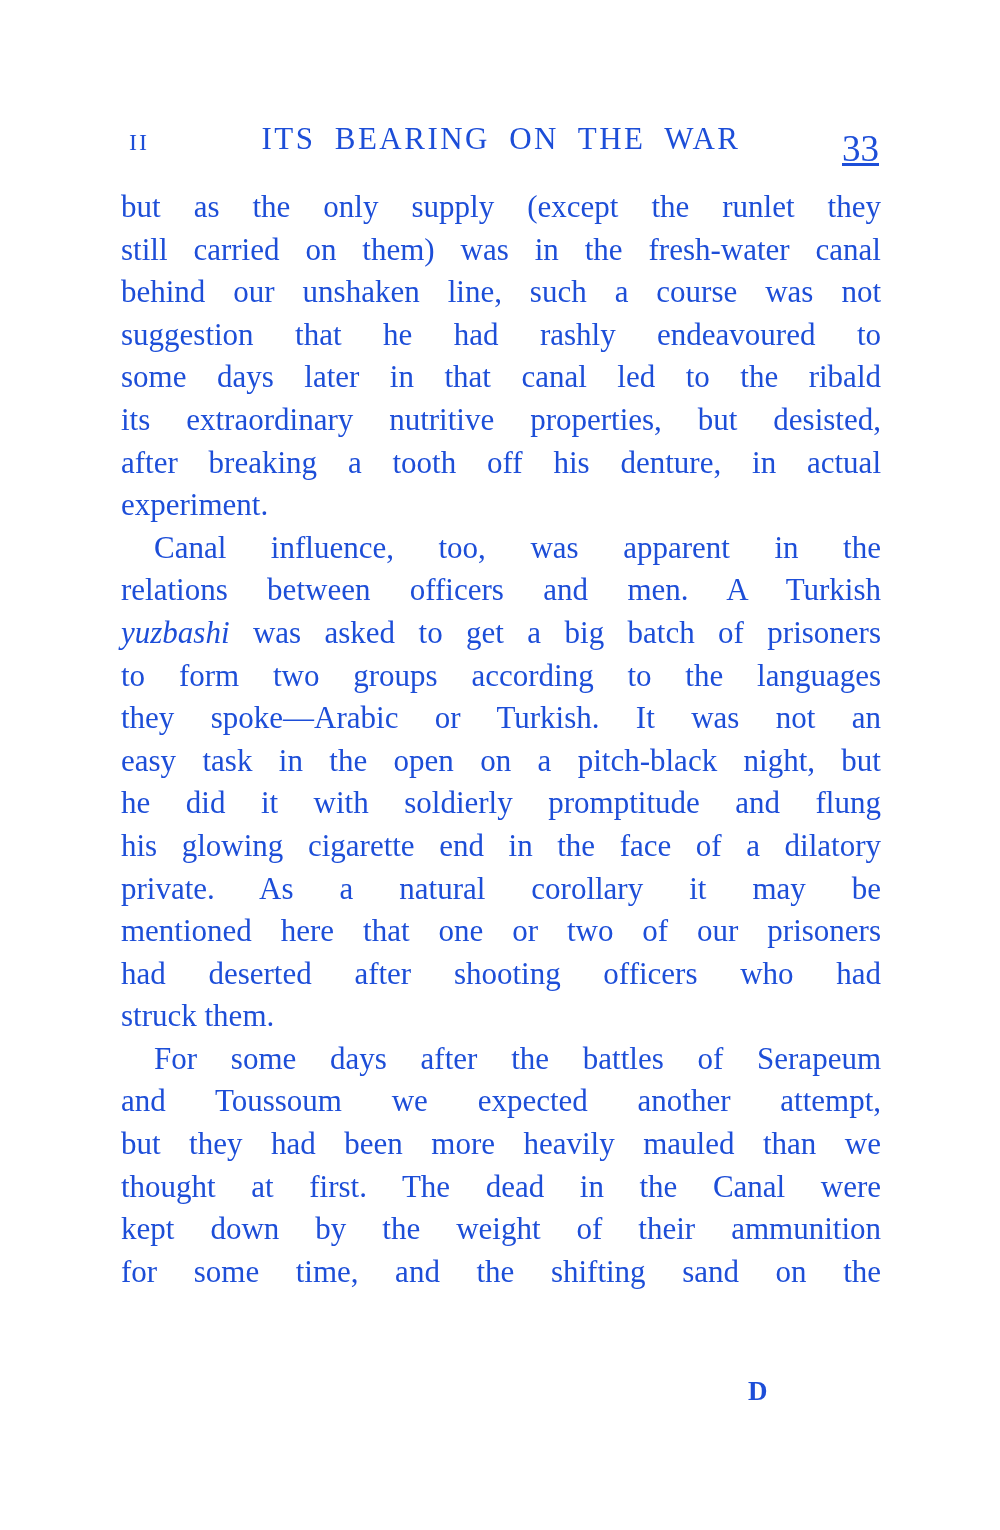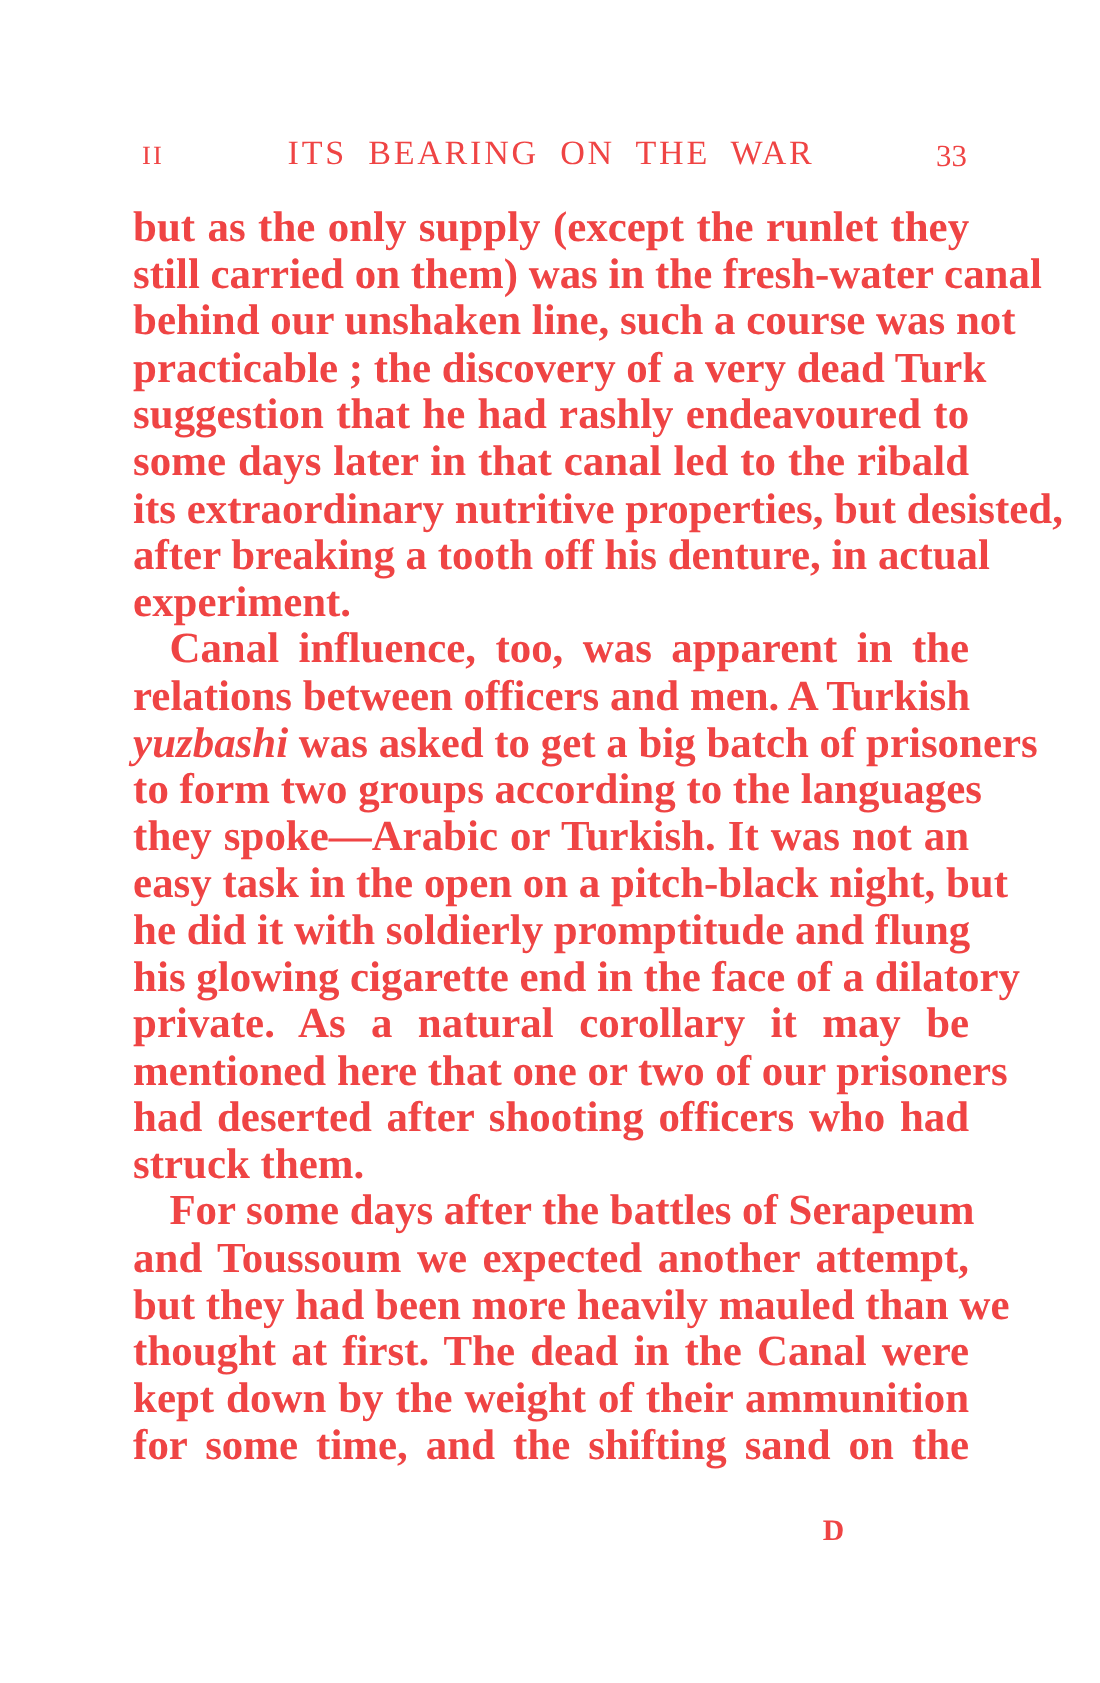--- a/index.html
+++ b/index.html
@@ -6,21 +6,21 @@
     margin: 0;
     padding: 0;
     background: #e8e8e8;
   }
   .page {
     position: relative;
     width: 1000px;
     height: 1530px;
     background: #ffffff;
     font-family: "Liberation Serif", serif;
-    color: #ef4444;
+    color: #1d4ed8;
     overflow: hidden;
     margin: 0 auto;
   }
   .column {
     position: absolute;
     left: 121px;
     top: 121px;
     width: 760px;
   }
   .running-header {
@@ -42,33 +42,33 @@
     text-align: center;
     font-size: 31px;
     letter-spacing: 2.5px;
     word-spacing: 9px;
     white-space: nowrap;
   }
   .page-number {
     position: absolute;
     right: 2px;
     top: 6px;
-    font-size: 28px;
+    font-size: 37px;
+    text-decoration: underline;
   }
   .body-text {
     margin-top: 23px;
   }
   .tline {
-    font-size: 39px;
+    font-size: 31px;
     line-height: 42.6px;
     height: 42.6px;
     text-align: justify;
     text-align-last: justify;
     white-space: nowrap;
-    font-weight: bold;
   }
   .tline.endline {
     text-align-last: left;
   }
   .tline.indent {
     text-indent: 33px;
   }
   .ital {
     font-style: italic;
   }
@@ -92,21 +92,20 @@
       <span class="running-title">ITS BEARING ON THE WAR</span>
       <span class="page-number">33</span>
     </div>
 
     <div class="body-text">
 
       <div>
         <div class="tline">but as the only supply (except the runlet they</div>
         <div class="tline">still carried on them) was in the fresh-water canal</div>
         <div class="tline">behind our unshaken line, such a course was not</div>
-        <div class="tline">practicable ; the discovery of a very dead Turk</div>
         <div class="tline">suggestion that he had rashly endeavoured to</div>
         <div class="tline">some days later in that canal led to the ribald</div>
         <div class="tline">its extraordinary nutritive properties, but desisted,</div>
         <div class="tline">after breaking a tooth off his denture, in actual</div>
         <div class="tline endline">experiment.</div>
       </div>
 
       <div>
         <div class="tline indent">Canal influence, too, was apparent in the</div>
         <div class="tline">relations between officers and men. A Turkish</div>

